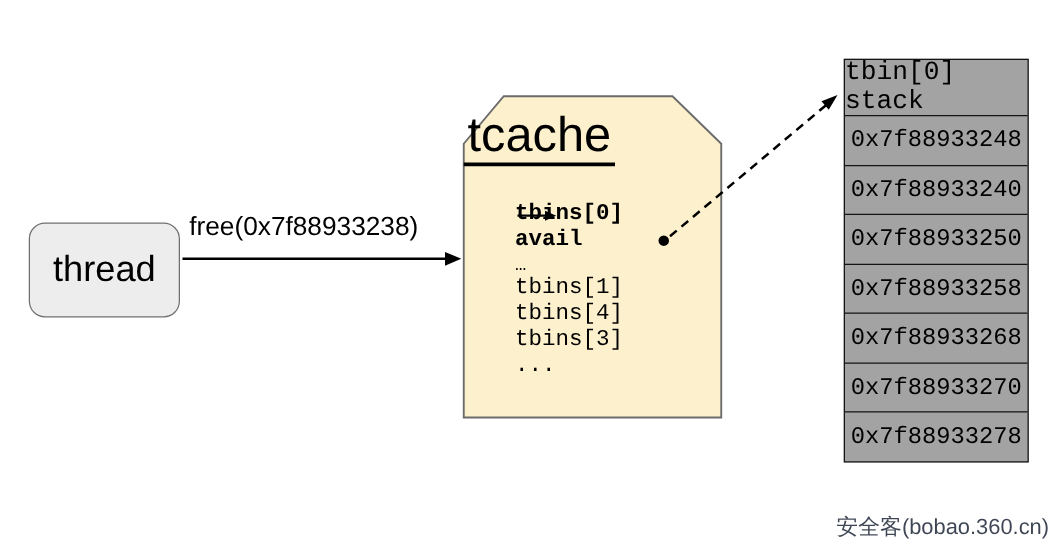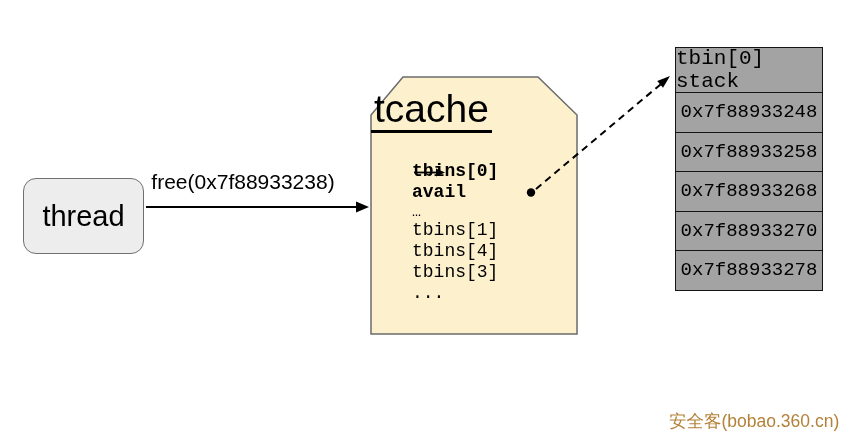--- a/index.html
+++ b/index.html
@@ -81,21 +81,21 @@
     border-bottom: 1.5px solid #141414;
     display: flex; align-items: center; justify-content: center;
     font-size: 19px;
   }
   .stack-row:last-child { border-bottom: none; }
   
   .watermark {
     position: absolute;
     left: 669px; top: 409px;
     font-size: 17.5px;
-    color: #a16207;
+    color: #0f172a;
     opacity: 0.8;
     white-space: nowrap;
     z-index: 5;
   }
 </style>
 </head>
 <body>
 
 <div id="canvas">
 
@@ -128,20 +128,22 @@
   <div class="tc-line bold" style="top:183px">avail</div>
   <div class="tc-line small" style="top:205px">…</div>
   <div class="tc-line" style="top:221px">tbins[1]</div>
   <div class="tc-line" style="top:242px">tbins[4]</div>
   <div class="tc-line" style="top:263px">tbins[3]</div>
   <div class="tc-line" style="top:284px">...</div>
 
   <div class="stack-table">
     <div class="stack-header">tbin[0] stack</div>
     <div class="stack-row">0x7f88933248</div>
+    <div class="stack-row">0x7f88933240</div>
+    <div class="stack-row">0x7f88933250</div>
     <div class="stack-row">0x7f88933258</div>
     <div class="stack-row">0x7f88933268</div>
     <div class="stack-row">0x7f88933270</div>
     <div class="stack-row">0x7f88933278</div>
   </div>
 
   <div class="watermark">安全客(bobao.360.cn)</div>
 
 </div>
 

